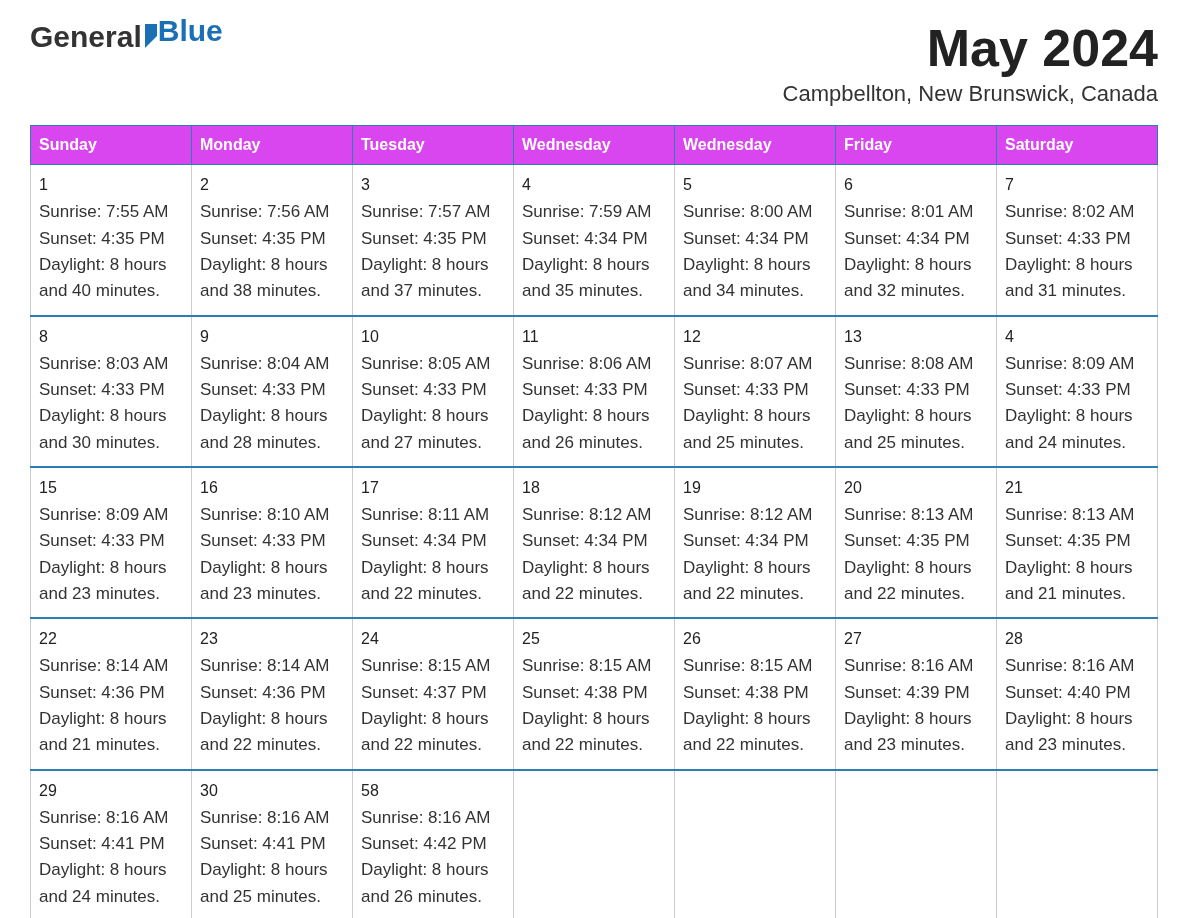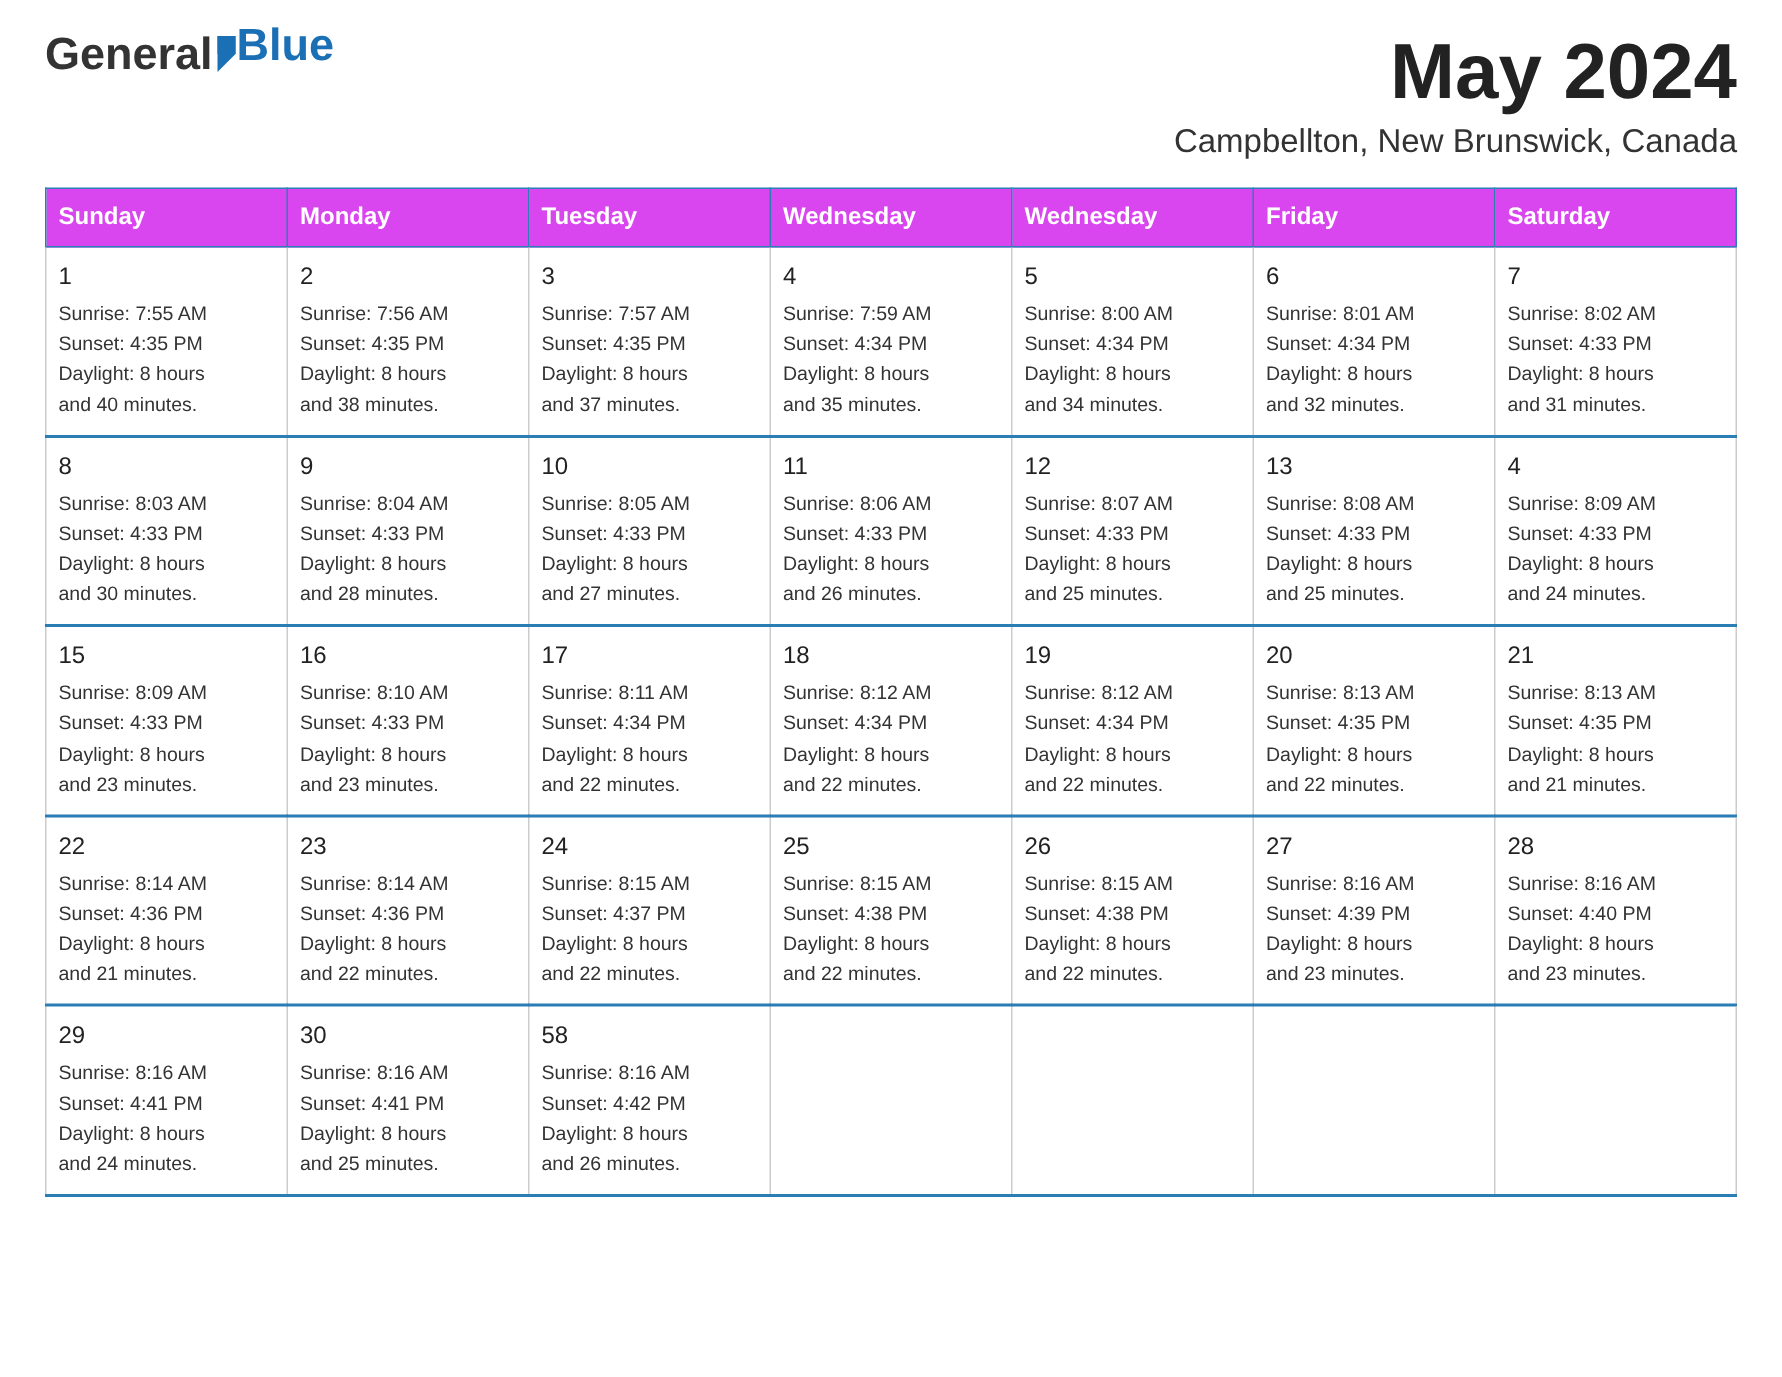--- a/index.html
+++ b/index.html
@@ -65,21 +65,21 @@
       border-bottom: 2px solid #2a7db5;
     }
     .day-number {
       font-size: 16px;
       font-weight: normal;
       color: #222;
       display: block;
       margin-bottom: 2px;
     }
     .day-info {
-      font-size: 13px;
+      font-size: 17px;
       color: #333;
       line-height: 1.55;
     }
     td.empty {
       background: #fff;
     }
     .logo-wrapper {
       display: flex;
       flex-direction: row;
       align-items: flex-start;

